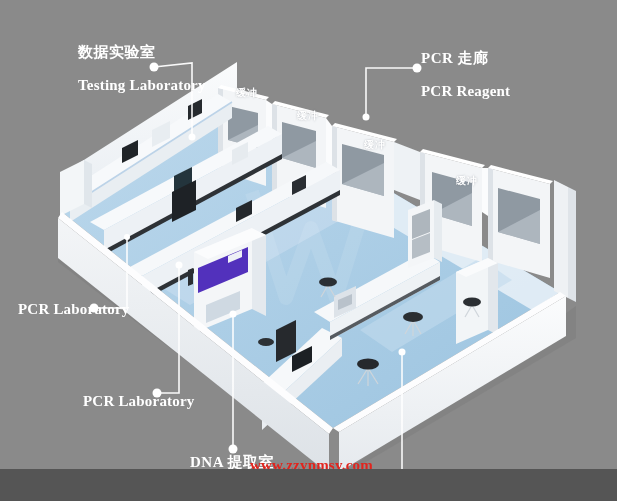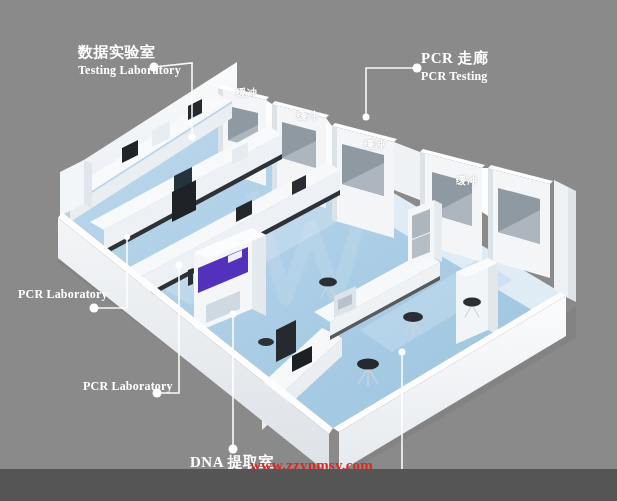--- a/index.html
+++ b/index.html
@@ -4,21 +4,21 @@
 <style>
   html,body{margin:0;padding:0;background:#555;}
   #stage{
     position:relative;width:617px;height:469px;overflow:hidden;
     background:var(--background, #8a8a8a);
     font-family:Liberation Serif, serif;
   }
   #scene{position:absolute;left:0;top:0;}
   .label{position:absolute;color:#fff;z-index:5;white-space:nowrap;}
   .label .zh{font-size:15px;font-weight:700;line-height:1.1;letter-spacing:.5px;}
-  .label .en{font-size:12px;font-weight:700;line-height:1.2;margin-top:2px;letter-spacing:.2px;}
+  .label .en{font-size:15px;font-weight:700;line-height:1.2;margin-top:15px;letter-spacing:.2px;}
   .room-tag{
     position:absolute;color:#fff;font-size:10px;font-weight:700;z-index:4;
     transform:translate(-50%,-50%);letter-spacing:1px;
     text-shadow:0 0 2px rgba(90,100,110,.45);white-space:nowrap;
   }
   .wm{position:absolute;color:var(--watermark-red,#e2241d);font-weight:700;z-index:9;white-space:nowrap;}
   .wm-brand{left:266px;top:441px;font-size:15px;letter-spacing:1.5px;}
   .wm-url{left:250px;top:457px;font-size:15px;letter-spacing:.2px;}
   .wm-left{left:246px;top:474px;font-size:15px;letter-spacing:1px;}
   .wm-right{left:332px;top:475px;font-size:15px;letter-spacing:1px;}
@@ -244,21 +244,21 @@
         <circle cx="402" cy="352" r="3.5"></circle>
     </g>
   </svg>
 
   <div class="label" style="left:78px;top:44px;">
     <div class="zh">数据实验室</div>
     <div class="en">Testing Laboratory</div>
   </div>
   <div class="label" style="left:421px;top:50px;">
     <div class="zh">PCR 走廊</div>
-    <div class="en">PCR Testing</div>
+    <div class="en">PCR Reagent</div>
   </div>
   <div class="label" style="left:18px;top:285px;">
     <div class="en">PCR Laboratory</div>
   </div>
   <div class="label" style="left:83px;top:377px;">
     <div class="en">PCR Laboratory</div>
   </div>
   <div class="label" style="left:190px;top:454px;">
     <div class="zh">DNA 提取室</div>
     <div class="en">DNA Extraction Room</div>

